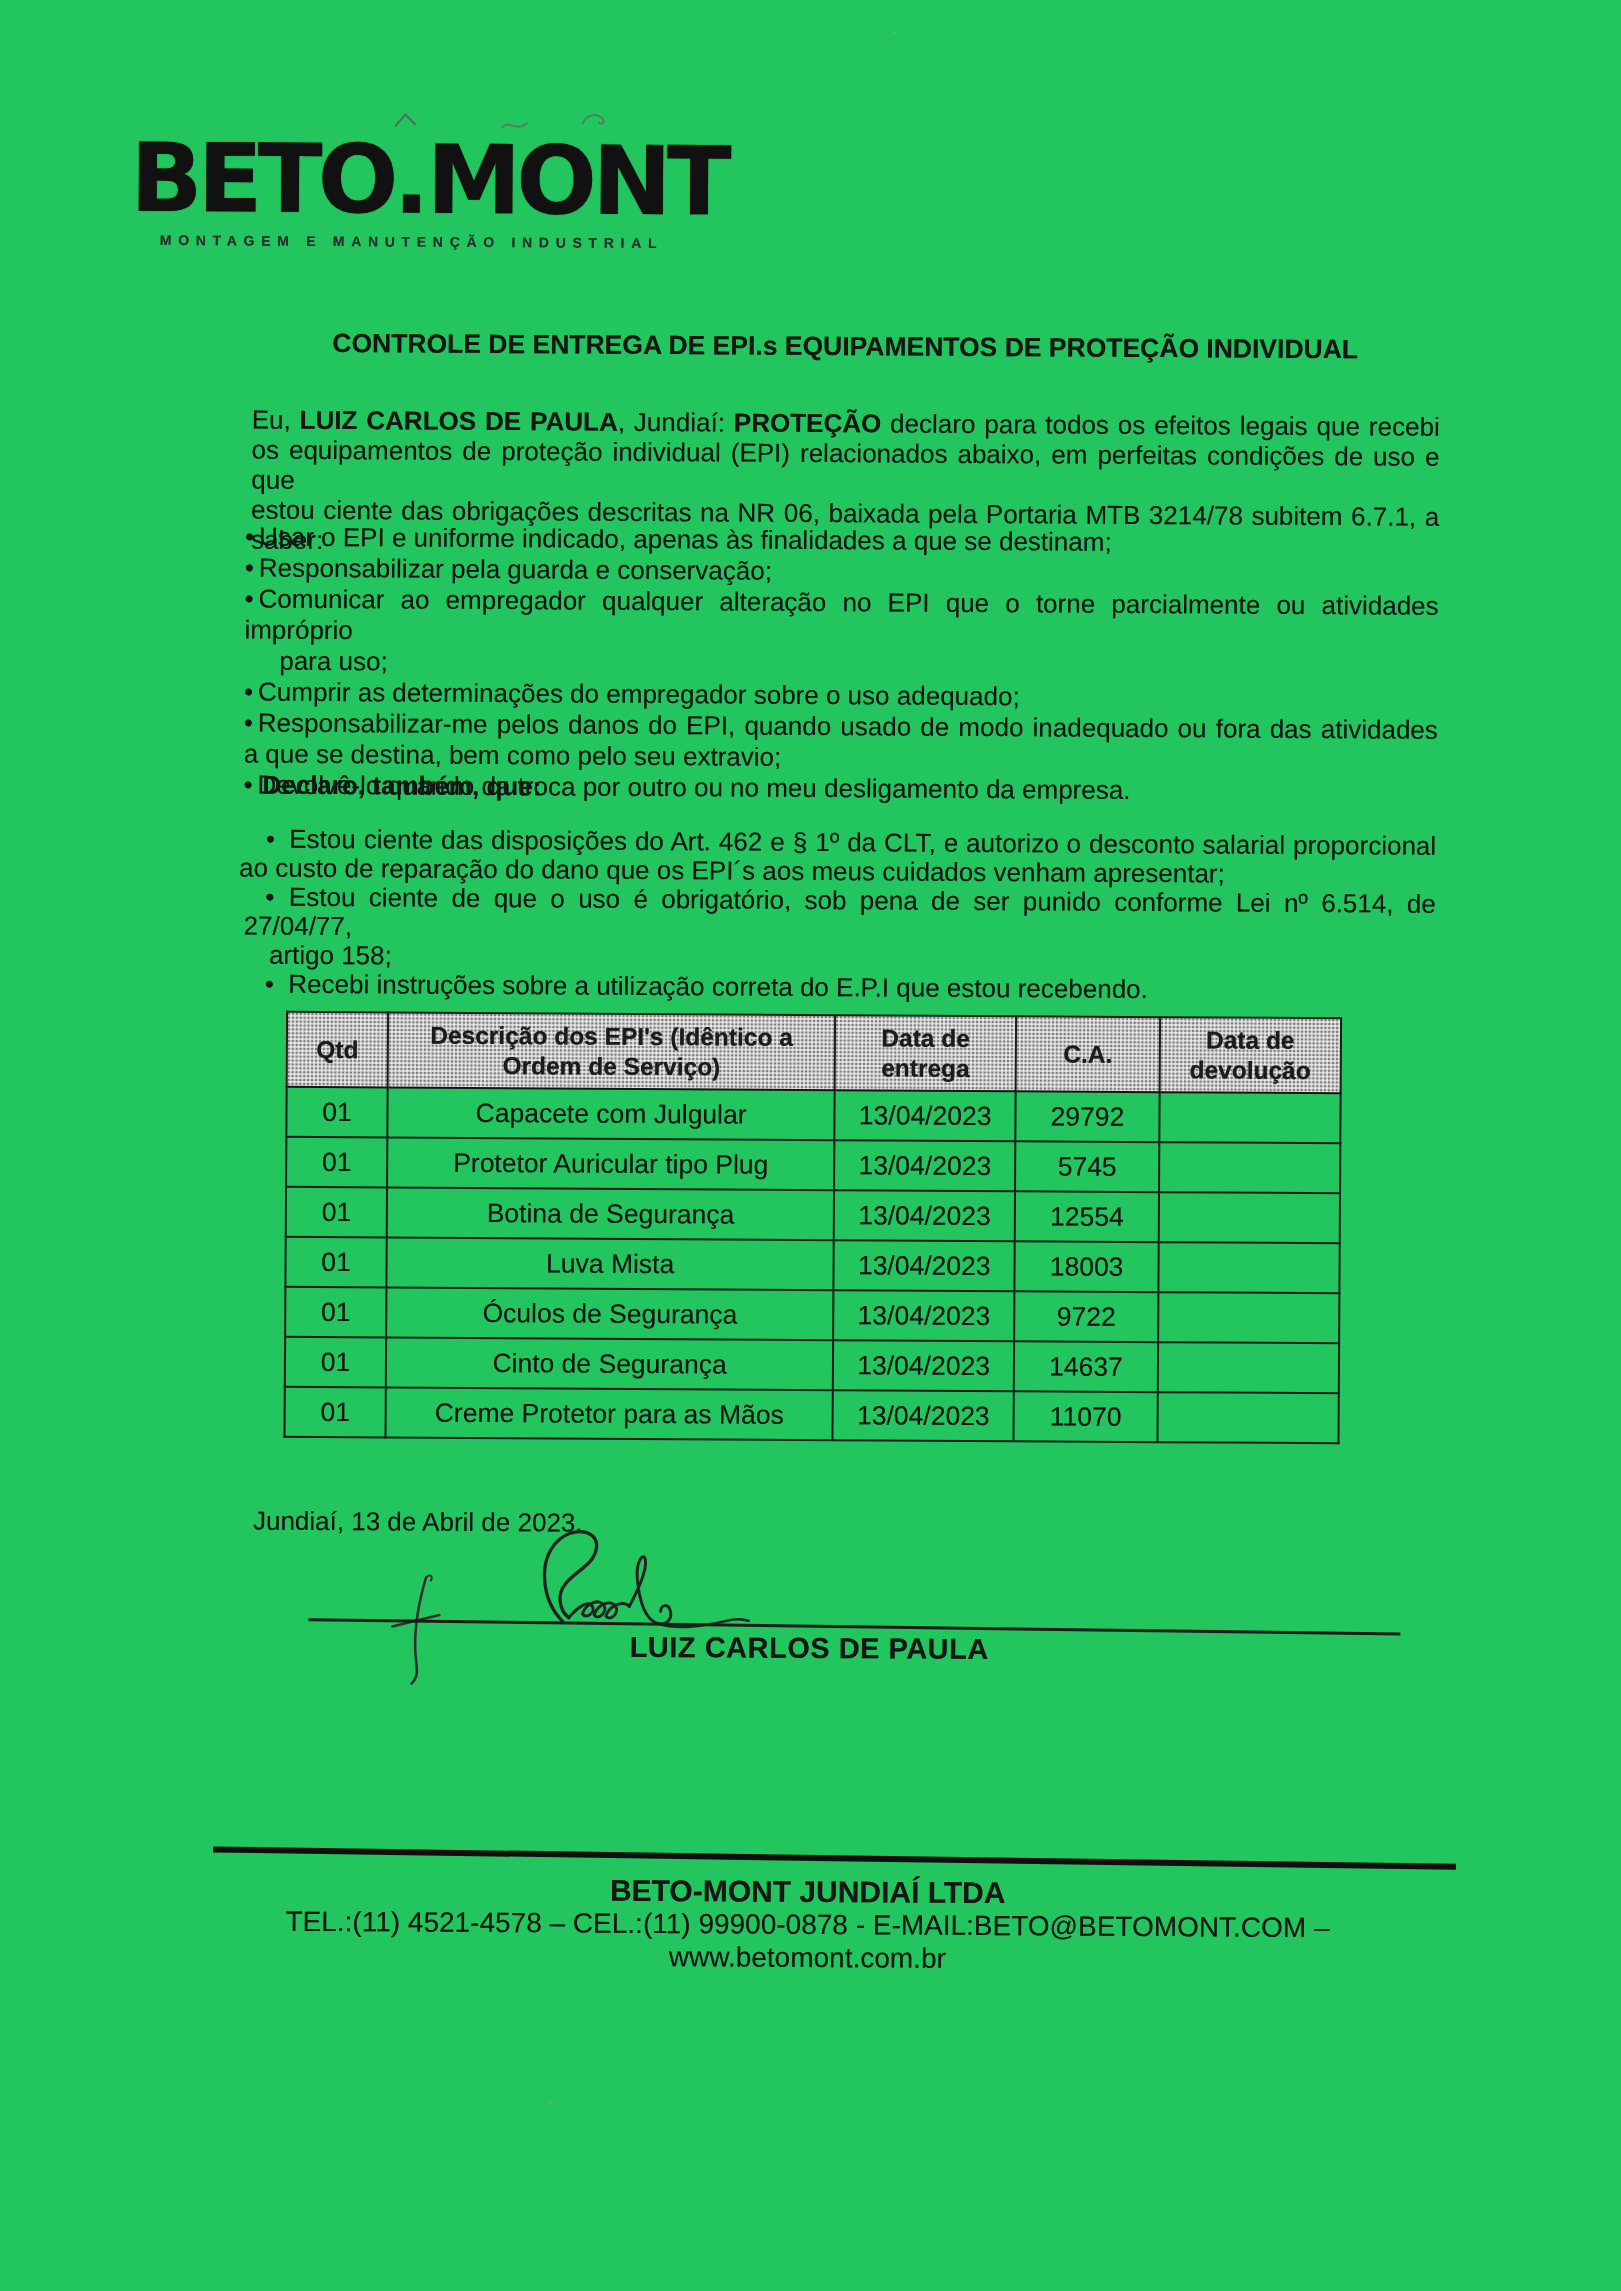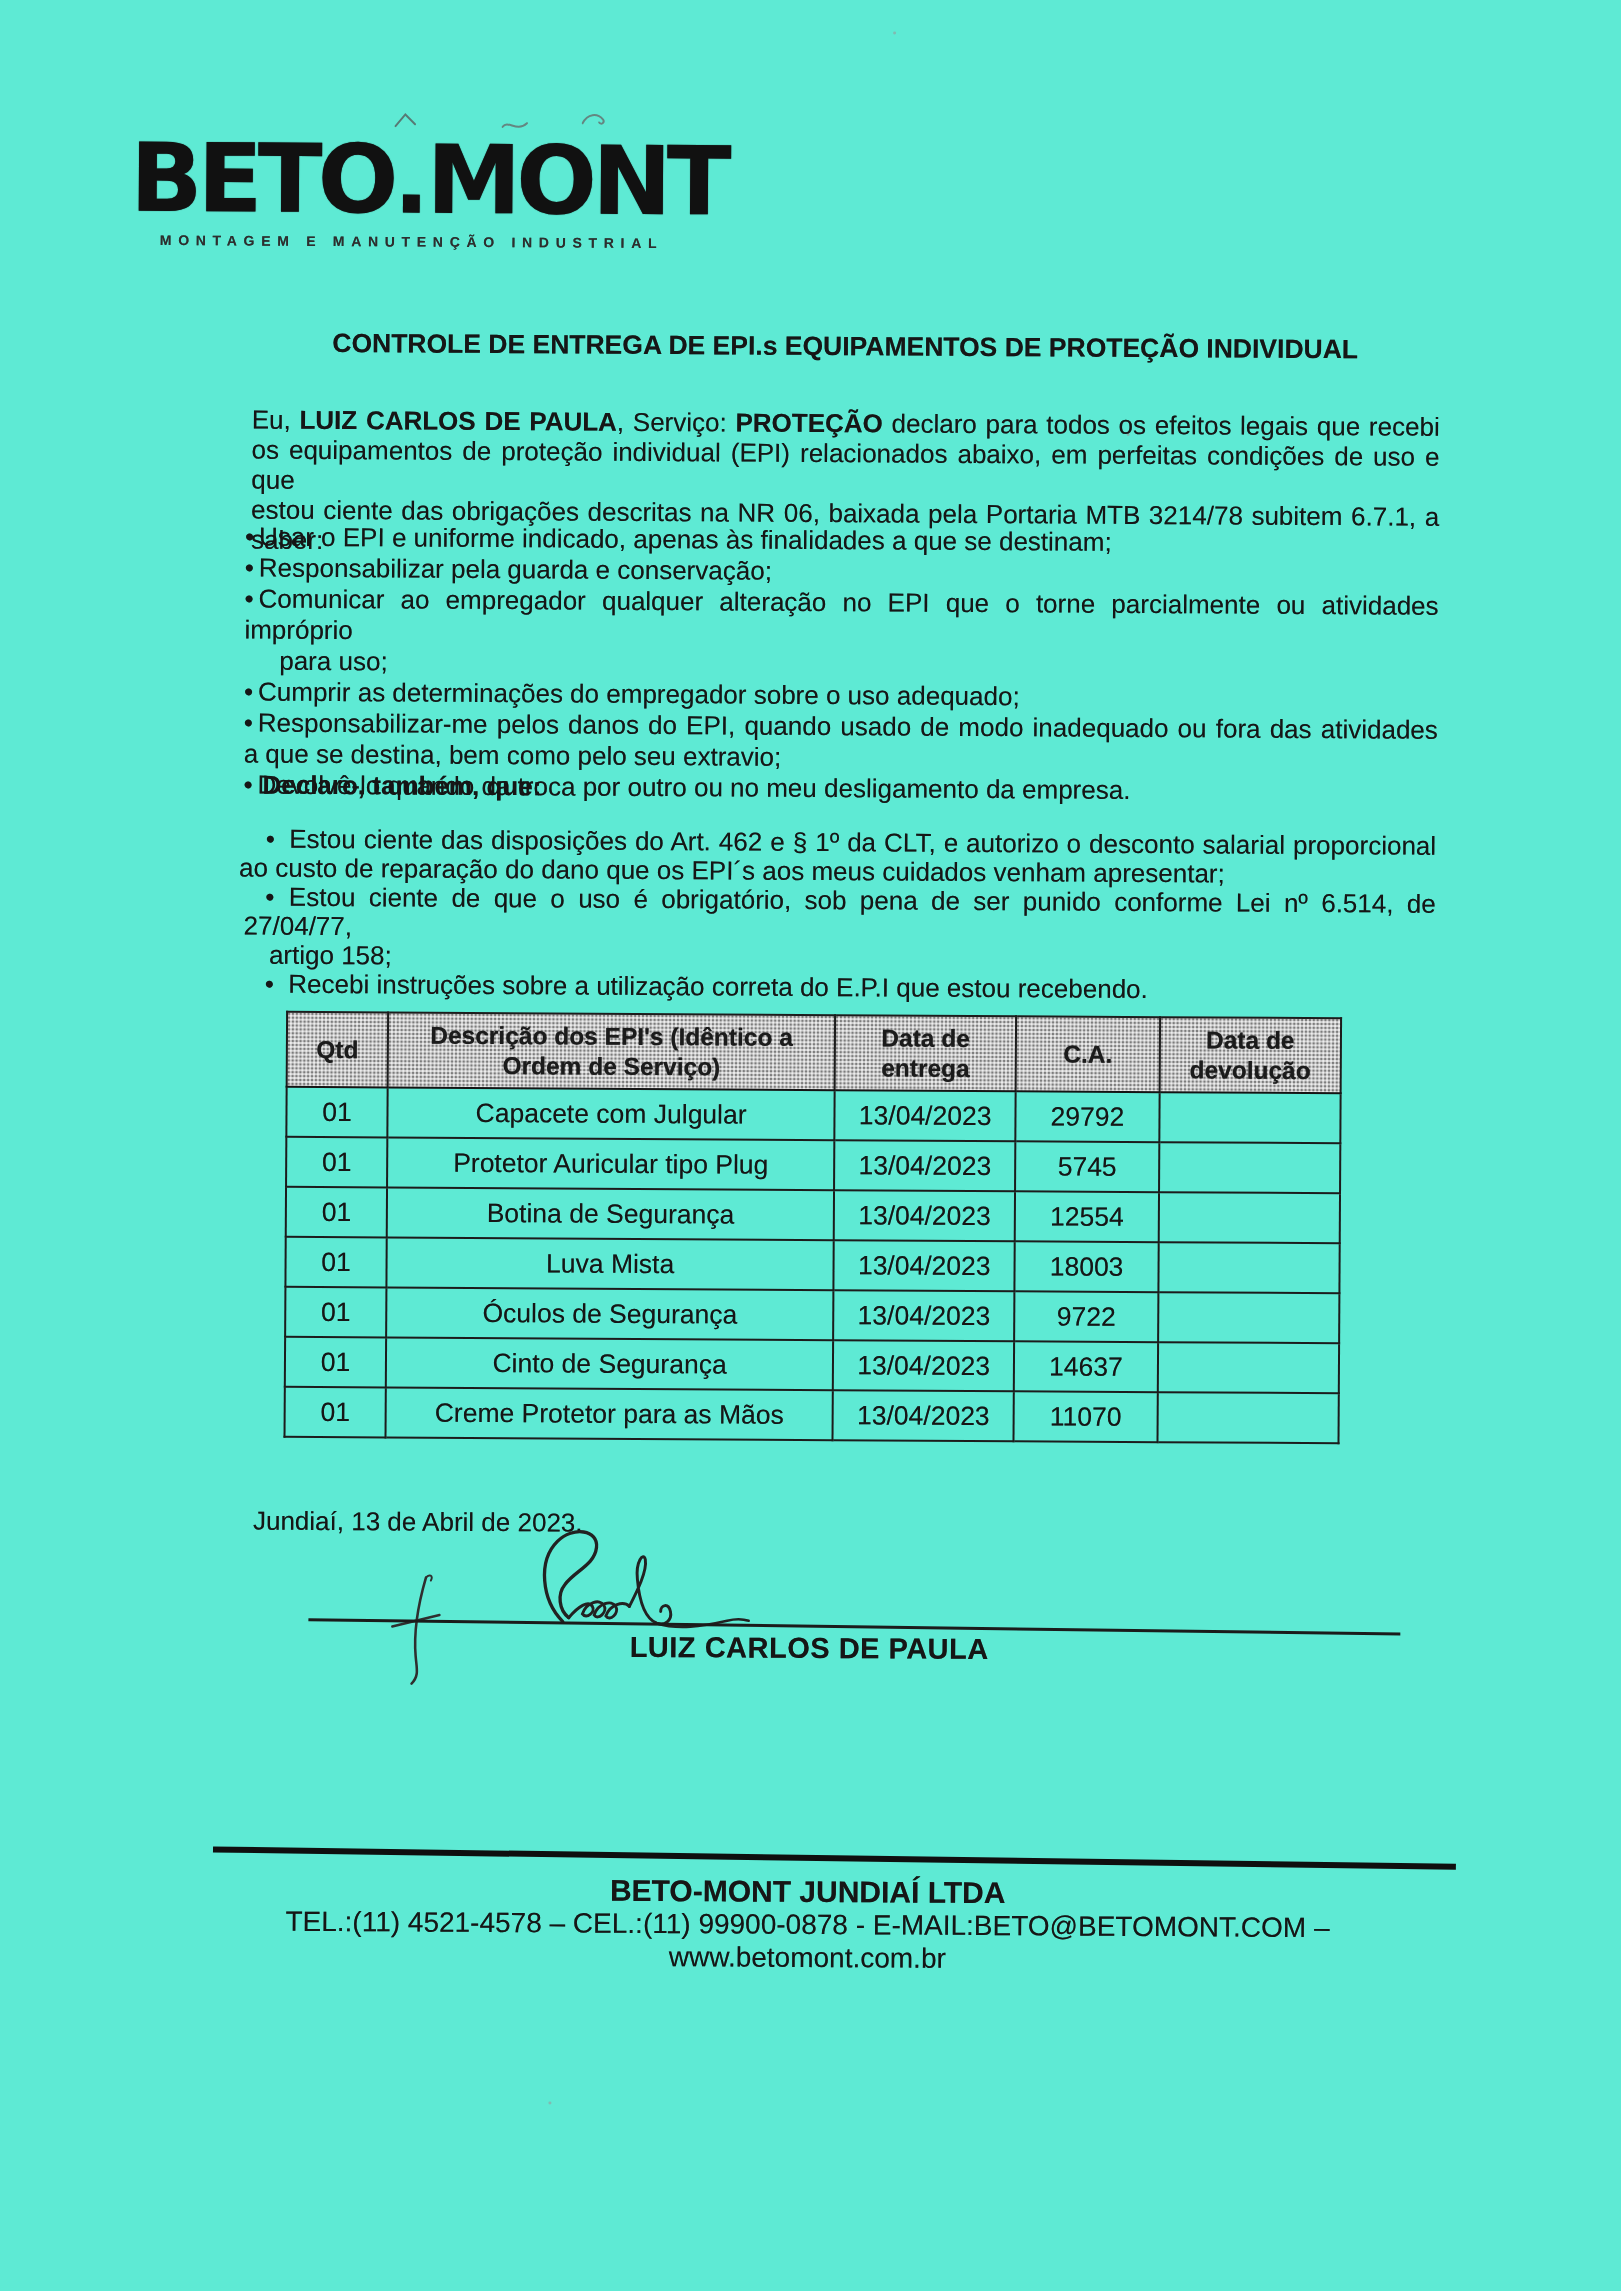--- a/index.html
+++ b/index.html
@@ -1,19 +1,19 @@
 <!DOCTYPE html>
 <html><head>
 <meta charset="utf-8">
 <style>
   html,body{margin:0;padding:0;background:#e8e8e8;}
   .page{
     position:relative;
     width:1621px;height:2292px;
-    background:#5eead4;
+    background:#22c55e;
     overflow:hidden;
     font-family:"Liberation Sans", sans-serif;
     color:#161616;
   }
   .scan{
     position:absolute;inset:0;
     transform:rotate(0.35deg);
     transform-origin:50% 45%;
     text-shadow:0 0 0.6px rgba(10,10,10,.5);
   }
@@ -133,21 +133,21 @@
     <span class="speckle" style="left:887px;top:31px;"></span>
     <span class="speckle" style="left:1123px;top:431px;"></span>
     <span class="speckle" style="left:555px;top:2103px;"></span>
 
     <div class="logo-word"><span>BETO</span><span class="logo-dot-char">.</span><span>MONT</span></div>
     <div class="logo-tagline">MONTAGEM E MANUTENÇÃO INDUSTRIAL</div>
 
     <div class="doc-title">CONTROLE DE ENTREGA DE EPI.s EQUIPAMENTOS DE PROTEÇÃO INDIVIDUAL</div>
 
     <div class="intro">
-      <div class="jline"><span>Eu, </span><span class="b">LUIZ CARLOS DE PAULA</span><span>, Serviço: </span><span class="b">PROTEÇÃO</span><span> declaro para todos os efeitos legais que recebi</span></div>
+      <div class="jline"><span>Eu, </span><span class="b">LUIZ CARLOS DE PAULA</span><span>, Jundiaí: </span><span class="b">PROTEÇÃO</span><span> declaro para todos os efeitos legais que recebi</span></div>
       <div class="jline">os equipamentos de proteção individual (EPI) relacionados abaixo, em perfeitas condições de uso e que</div>
       <div class="jline">estou ciente das obrigações descritas na NR 06, baixada pela Portaria MTB 3214/78 subitem 6.7.1, a</div>
       <div>saber:</div>
     </div>
 
     <div class="obligations">
       <div class="ob-line"><span class="bullet">•</span><span>Usar o EPI e uniforme indicado, apenas às finalidades a que se destinam;</span></div>
       <div class="ob-line"><span class="bullet">•</span><span>Responsabilizar pela guarda e conservação;</span></div>
       <div class="ob-line jline"><span class="bullet">•</span><span>Comunicar ao empregador qualquer alteração no EPI que o torne parcialmente ou atividades impróprio</span></div>
       <div class="ob-line wrap-indent">para uso;</div>

